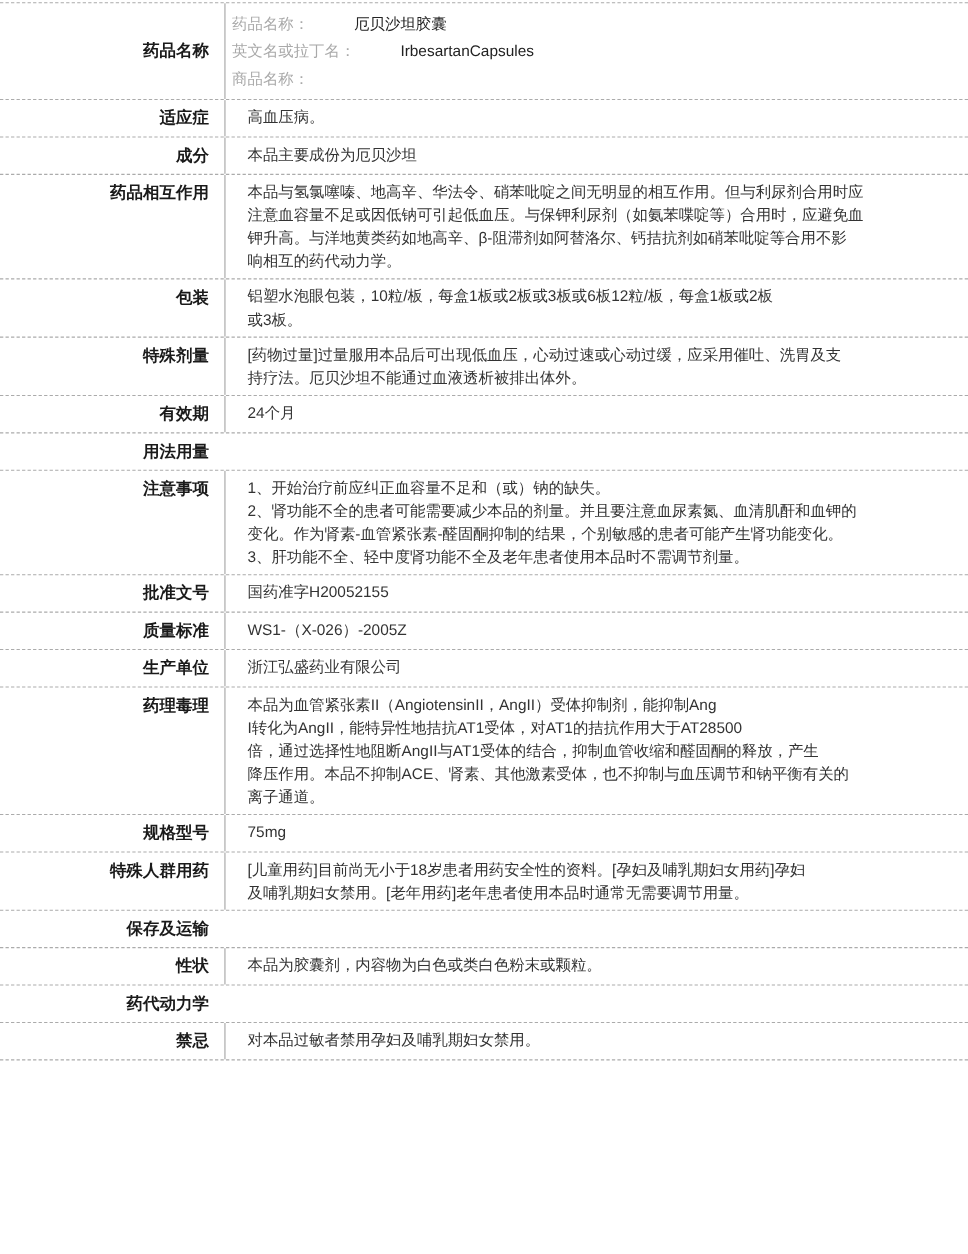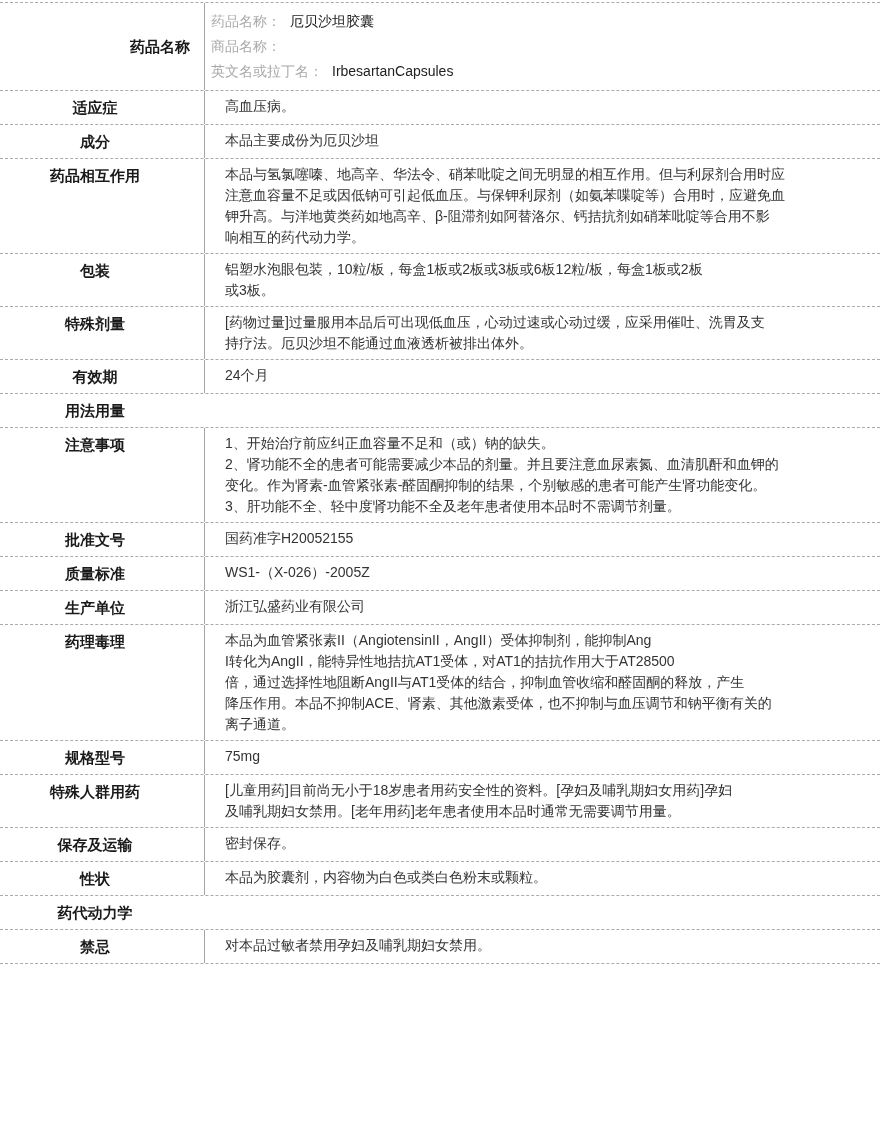--- a/index.html
+++ b/index.html
@@ -22,21 +22,21 @@
   .row {
     display: flex;
     align-items: stretch;
     border-bottom: 1px dashed #ababab;
   }
   .cell-label {
     width: 204px;
     box-sizing: border-box;
     flex: 0 0 204px;
     padding: 6px 14px 6px 0;
-    text-align: center;
+    text-align: right;
     font-size: 15px;
     font-weight: bold;
     color: #1a1a1a;
     line-height: 21px;
   }
   .row.center-label .cell-label {
     display: flex;
     align-items: center;
     justify-content: flex-end;
   }
@@ -58,33 +58,34 @@
     white-space: normal;
   }
   .name-line { display: block; }
   .sub-key {
     color: #a9a9a9;
     margin-right: 9px;
     text-align: center;
   }
   .sub-val {
     color: #222222;
+    margin-left: 32px;
   }
 </style>
 </head>
 <body>
 
 <div class="page">
   <div class="drug-table" id="table-root">
       <div class="row name-row center-label">
         <div class="cell-label">药品名称</div>
         <div class="cell-content">
           <span class="name-line"><span class="sub-key">药品名称：</span><span class="sub-val">厄贝沙坦胶囊</span></span>
+          <span class="name-line"><span class="sub-key">英文名或拉丁名：</span><span class="sub-val">IrbesartanCapsules</span></span>
           <span class="name-line"><span class="sub-key">商品名称：</span><span class="sub-val"></span></span>
-          <span class="name-line"><span class="sub-key">英文名或拉丁名：</span><span class="sub-val">IrbesartanCapsules</span></span>
         </div>
       </div>
       <div class="row">
         <div class="cell-label">适应症</div>
         <div class="cell-content">高血压病。</div>
       </div>
       <div class="row">
         <div class="cell-label">成分</div>
         <div class="cell-content">本品主要成份为厄贝沙坦</div>
       </div>
@@ -143,21 +144,20 @@
         <div class="cell-label">规格型号</div>
         <div class="cell-content">75mg</div>
       </div>
       <div class="row">
         <div class="cell-label">特殊人群用药</div>
         <div class="cell-content">[儿童用药]目前尚无小于18岁患者用药安全性的资料。[孕妇及哺乳期妇女用药]孕妇
 及哺乳期妇女禁用。[老年用药]老年患者使用本品时通常无需要调节用量。</div>
       </div>
       <div class="row">
         <div class="cell-label">保存及运输</div>
-        <div class="cell-content">密封保存。</div>
       </div>
       <div class="row">
         <div class="cell-label">性状</div>
         <div class="cell-content">本品为胶囊剂，内容物为白色或类白色粉末或颗粒。</div>
       </div>
       <div class="row">
         <div class="cell-label">药代动力学</div>
       </div>
       <div class="row">
         <div class="cell-label">禁忌</div>

